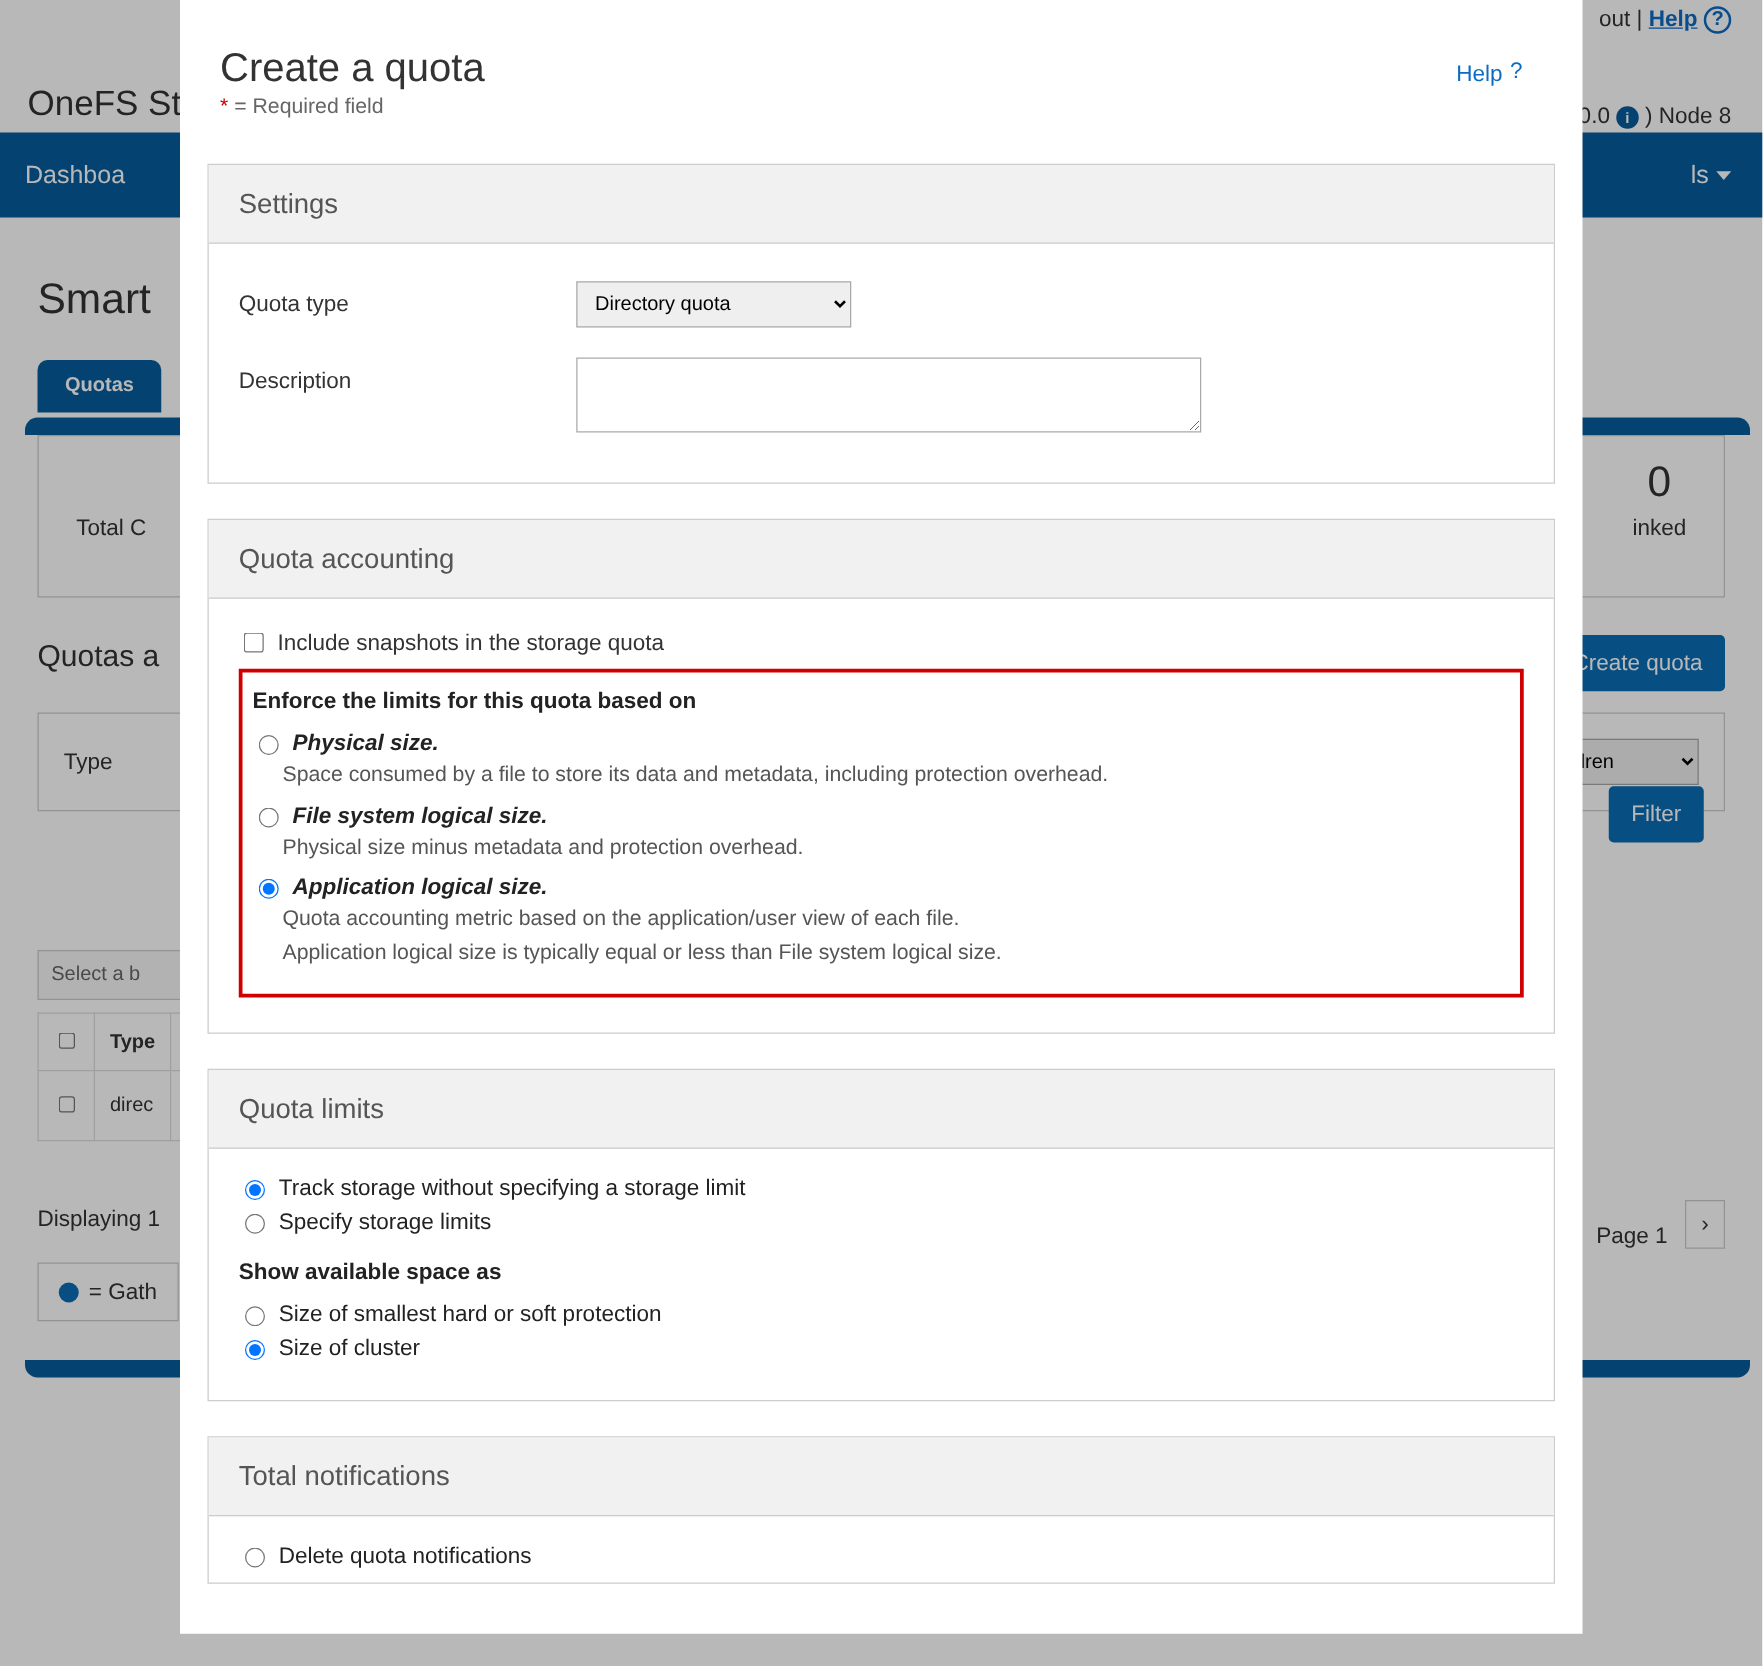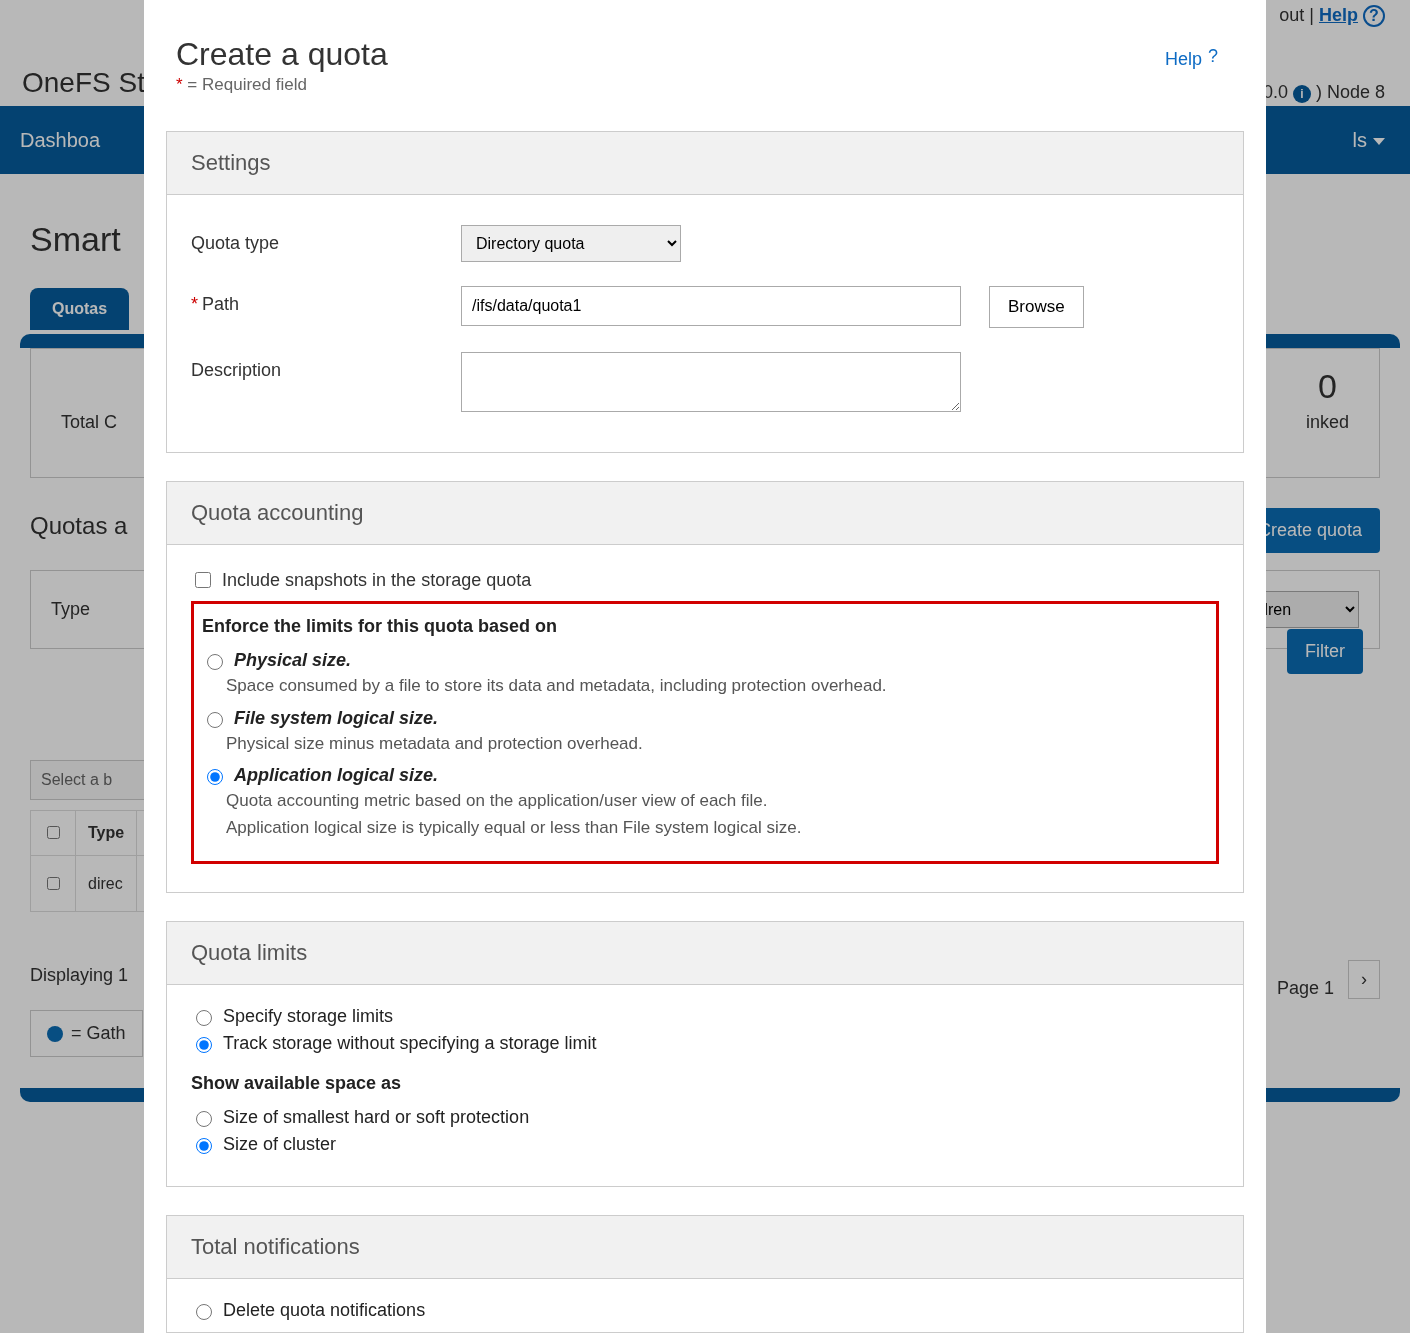--- a/index.html
+++ b/index.html
@@ -508,27 +508,20 @@
   <div class="card">
     <div class="card-head">Settings</div>
     <div class="card-body">
       <div class="form-row">
         <div class="flabel">Quota type</div>
         <select>
           <option>Directory quota</option>
         </select>
       </div>
       <div class="form-row">
-        <div class="flabel">
-          <span class="ast">*</span><span>Path</span>
-        </div>
-        <input type="text" value="/ifs/data/quota1" style="">
-        <button class="browse-btn">Browse</button>
-      </div>
-      <div class="form-row">
         <div class="flabel">Description</div>
         <textarea style=""></textarea>
       </div>
     </div>
   </div>
 
   <div class="card">
     <div class="card-head">Quota accounting</div>
     <div class="card-body">
       <div class="check-row">
@@ -559,26 +552,26 @@
           <div class="radio-desc" style="margin-top:-4px;">Application logical size is typically equal or less than File system logical size.</div>
         </div>
       </div>
     </div>
   </div>
 
   <div class="card">
     <div class="card-head">Quota limits</div>
     <div class="card-body">
       <div class="radio-row">
+        <input type="radio" name="limits" checked="" style="">
+        <span class="rlabel">Track storage without specifying a storage limit</span>
+      </div>
+      <div class="radio-row">
         <input type="radio" name="limits" style="">
         <span class="rlabel">Specify storage limits</span>
-      </div>
-      <div class="radio-row">
-        <input type="radio" name="limits" checked="" style="">
-        <span class="rlabel">Track storage without specifying a storage limit</span>
       </div>
 
       <div class="sub-heading">Show available space as</div>
       <div class="radio-row">
         <input type="radio" name="space" style="">
         <span class="rlabel">Size of smallest hard or soft protection</span>
       </div>
       <div class="radio-row">
         <input type="radio" name="space" checked="" style="">
         <span class="rlabel">Size of cluster</span>

